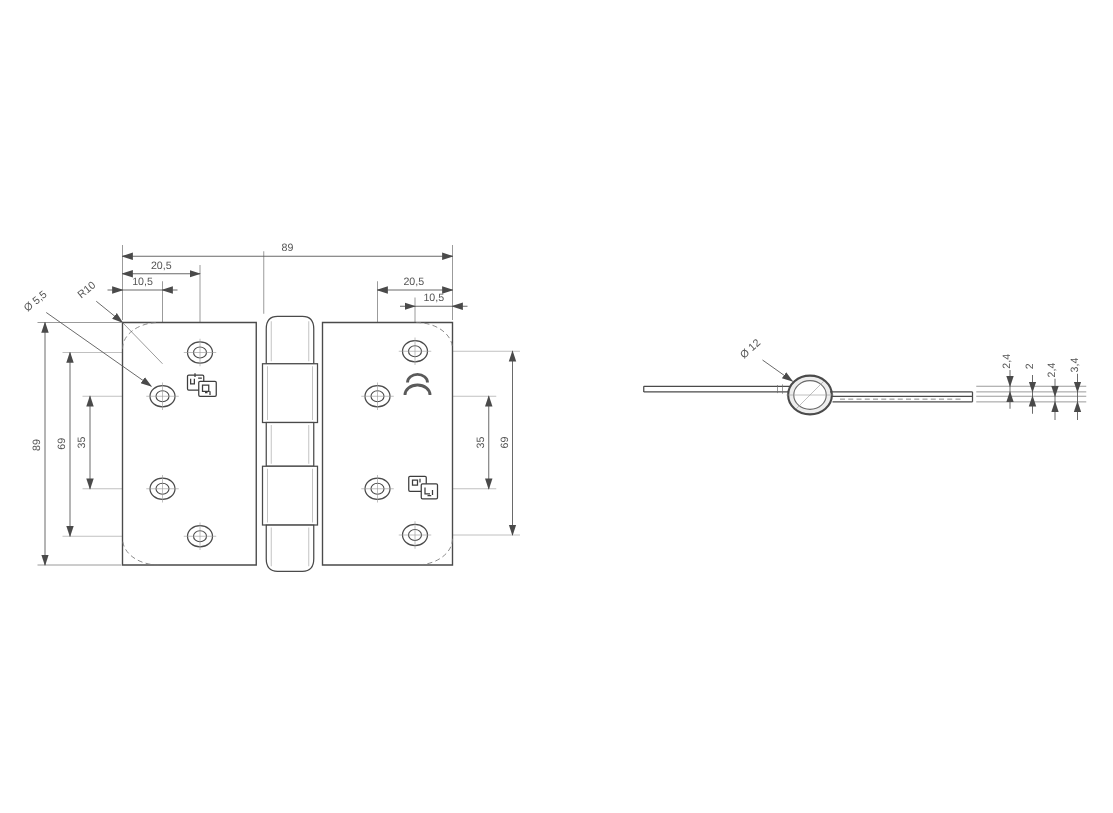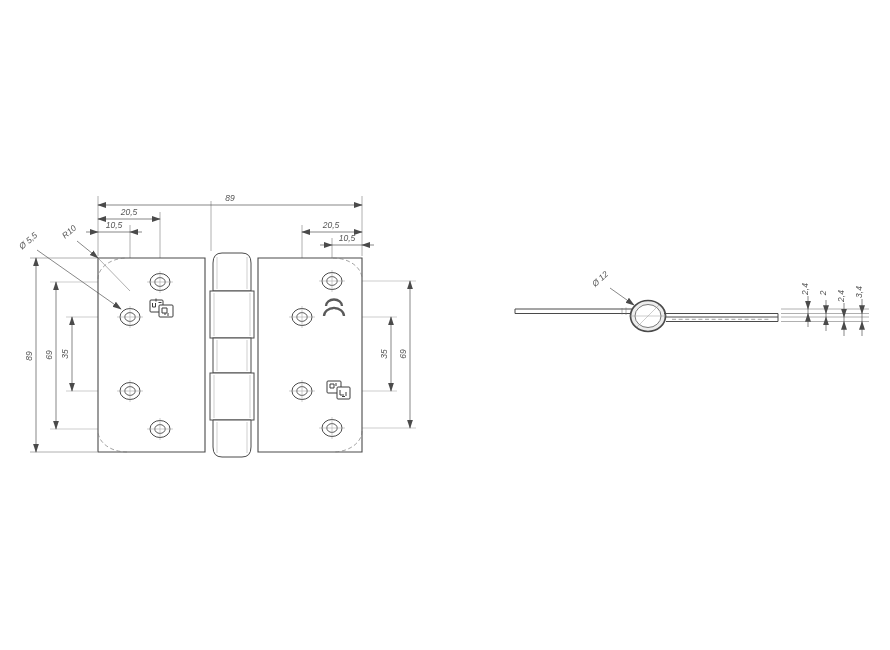--- a/index.html
+++ b/index.html
@@ -1,17 +1,17 @@
 <!DOCTYPE html>
 <html><head>
 <meta charset="utf-8">
 <style>
   html,body{margin:0;padding:0;background:#fff;}
   .canvas{position:relative;width:890px;height:650px;background:#ffffff;overflow:hidden;
-          font-family:"Liberation Sans", sans-serif;font-style:italic;}
+          font-family:"Liberation Sans", sans-serif;}
   svg{position:absolute;left:0;top:0;}
   text{font-family:"Liberation Sans", sans-serif;fill:#555;font-size:8.5px;}
   .outline{fill:#ffffff;stroke:#4a4a4a;stroke-width:1.1;}
   .outline2{fill:#ffffff;stroke:#4a4a4a;stroke-width:1;}
   .thin{stroke:#6e6e6e;stroke-width:.55;fill:none;}
   .cl{stroke:#9a9a9a;stroke-width:.5;fill:none;}
   .dim{stroke:#555;stroke-width:.7;fill:none;}
   .dashed{stroke:#7a7a7a;stroke-width:.7;fill:none;stroke-dasharray:4 2.6;}
   .inner{stroke:#9f9f9f;stroke-width:.5;fill:none;}
   .stamp{stroke:#3d3d3d;stroke-width:1;fill:#fff;}

